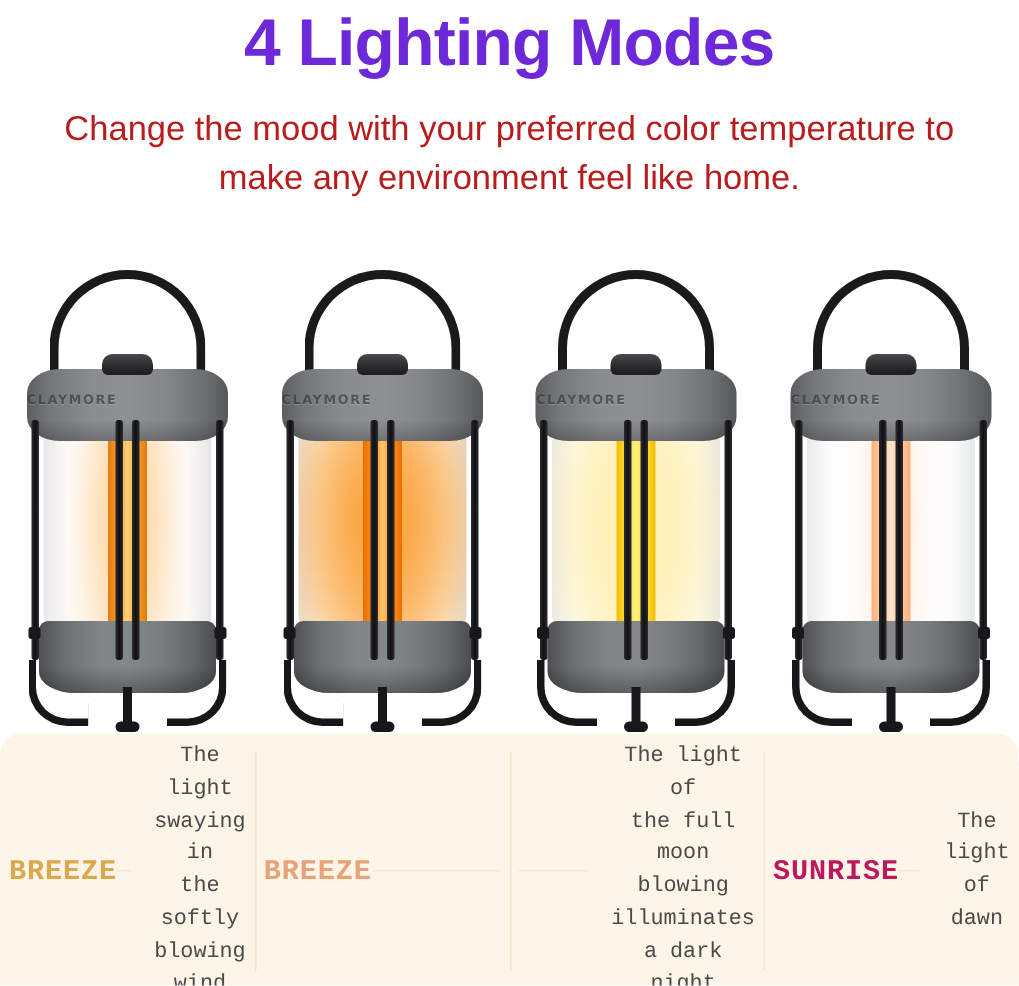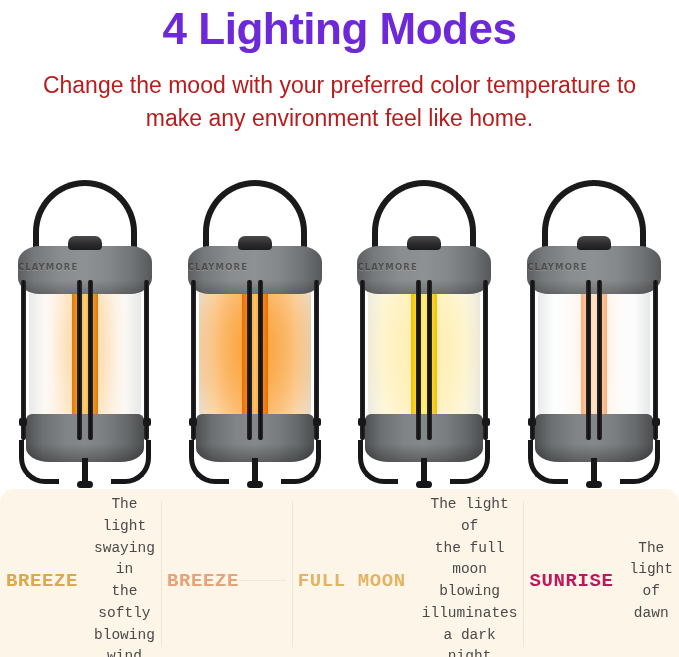--- a/index.html
+++ b/index.html
@@ -456,21 +456,20 @@
 the softly
 blowing wind</div>
     </div>
 
     <div class="mode-col">
       <div class="mode-title" style="color: rgb(231, 162, 119);">BREEZE</div>
       <div class="mode-rule"></div>
     </div>
 
     <div class="mode-col">
-      <div class="mode-title" style="color: rgb(226, 180, 99);">FULL MOON</div>
       <div class="mode-rule"></div>
       <div class="mode-desc">The light of
 the full moon
 blowing illuminates
 a dark night</div>
     </div>
 
     <div class="mode-col">
       <div class="mode-title" style="color: #be185d;">SUNRISE</div>
       <div class="mode-rule"></div>

